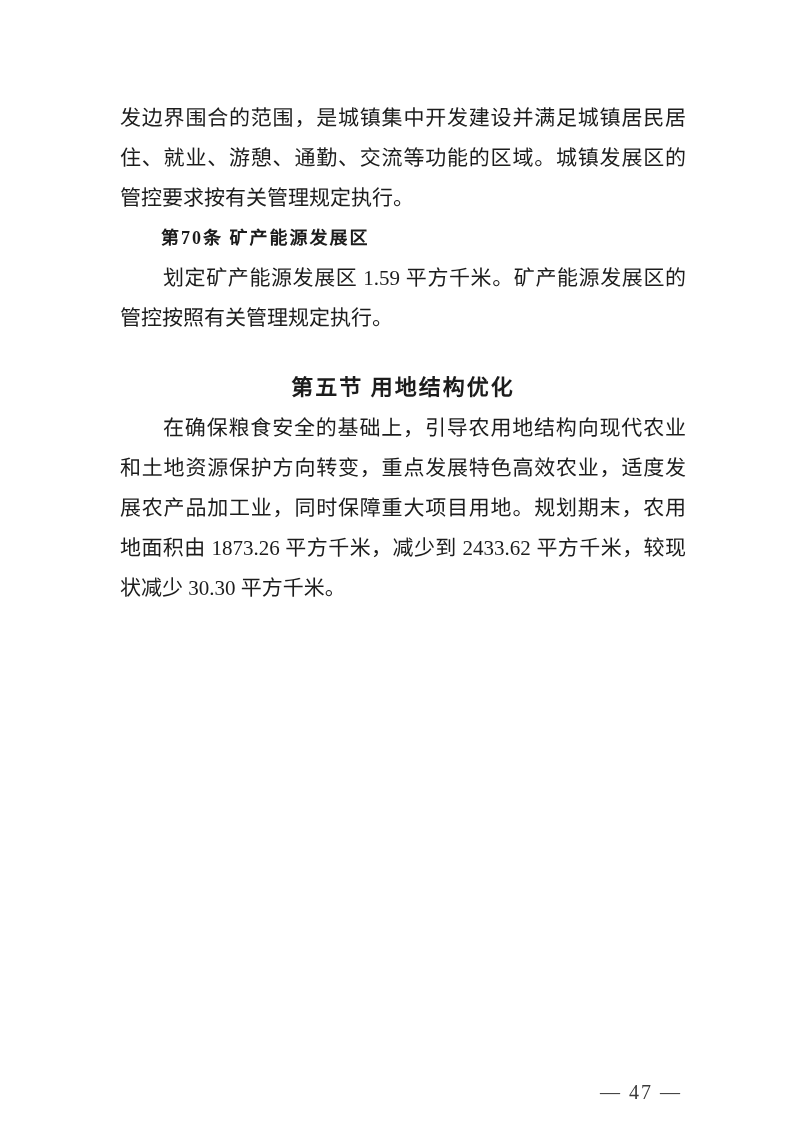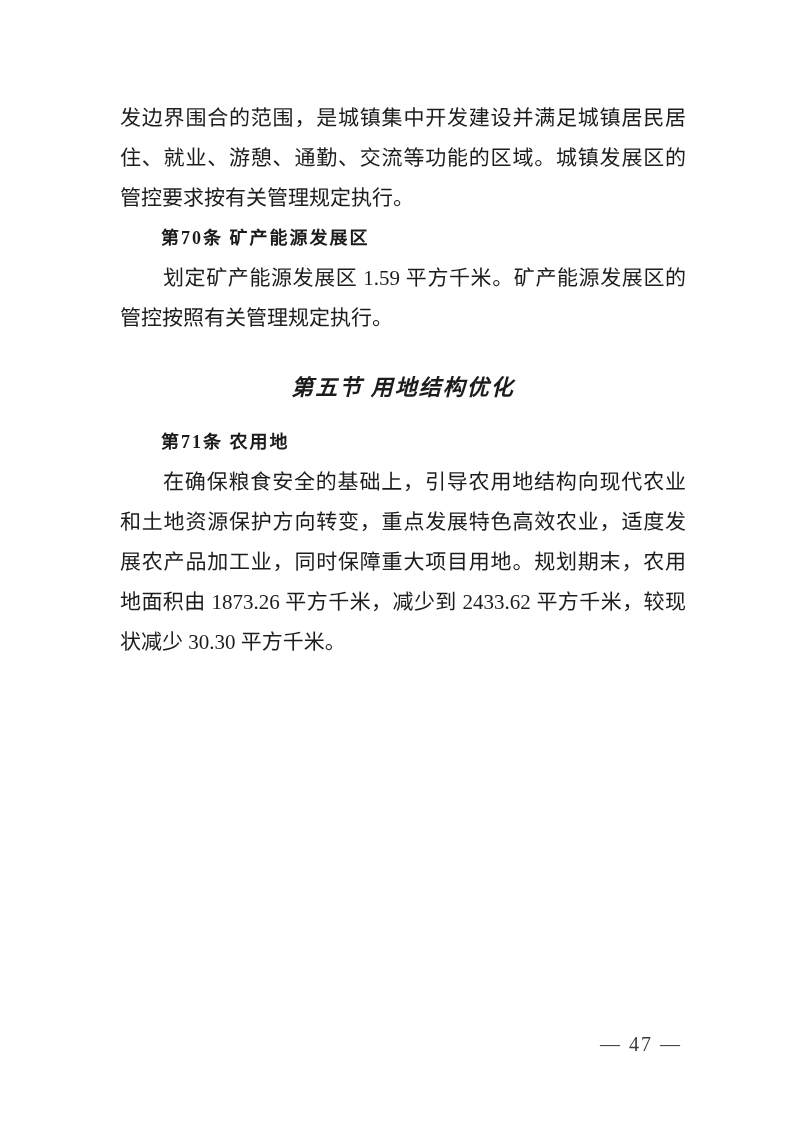--- a/index.html
+++ b/index.html
@@ -35,31 +35,30 @@
     line-height: 40px;
     font-weight: bold;
     letter-spacing: 2px;
     text-indent: 41px;
     text-align: left;
   }
   .bold-run {
     font-weight: normal;
   }
   .section-heading {
-    margin: 30px 0 14px 0;
+    margin: 30px 0 0 0;
     font-size: 22px;
     line-height: 40px;
     font-weight: bold;
     letter-spacing: 2px;
     text-align: center;
-    font-style: italic;
   }
   .page-number {
     position: absolute;
-    top: 1032px;
+    top: 1080px;
     right: 112px;
     font-size: 20px;
     line-height: 24px;
     letter-spacing: 2px;
     color: #3a3a3a;
     font-family: "Liberation Serif", "DejaVu Serif", serif;
   }
 </style>
 </head>
 <body>
@@ -67,21 +66,20 @@
 <div class="page">
 
   <p class="body-text">发边界围合的范围，是城镇集中开发建设并满足城镇居民居住、就业、游憩、通勤、交流等功能的区域。城镇发展区的管控要求按有关管理规定执行。</p>
 
   <p class="article-heading">第70条 矿产能源发展区</p>
 
   <p class="body-text indent"><span class="bold-run">划定矿产能源发展区 1.59 平方千米。</span><span>矿产能源发展区的管控按照有关管理规定执行。</span></p>
 
   <h2 class="section-heading">第五节 用地结构优化</h2>
 
-  <p class="article-heading">第71条 农用地</p>
 
   <p class="body-text indent">在确保粮食安全的基础上，引导农用地结构向现代农业和土地资源保护方向转变，重点发展特色高效农业，适度发展农产品加工业，同时保障重大项目用地。规划期末，农用地面积由 1873.26 平方千米，减少到 2433.62 平方千米，较现状减少 30.30 平方千米。</p>
 
 
 
   <div class="page-number">— 47 —</div>
 
 </div>
 
 </body></html>

